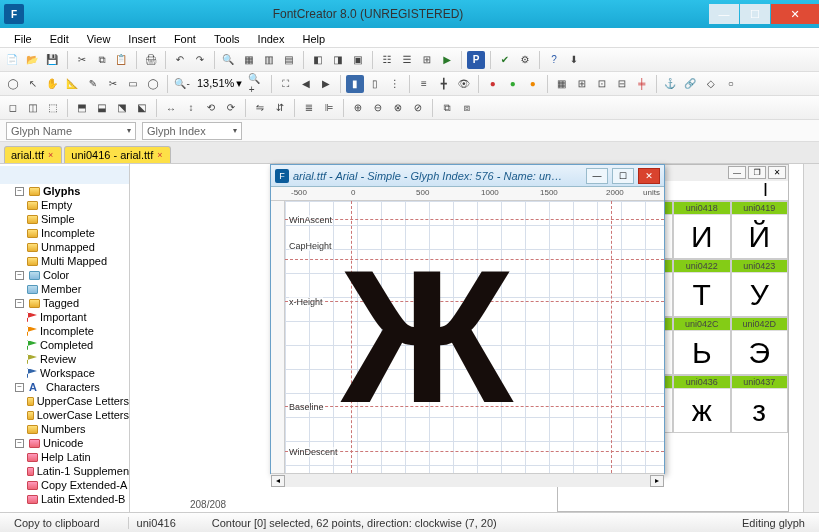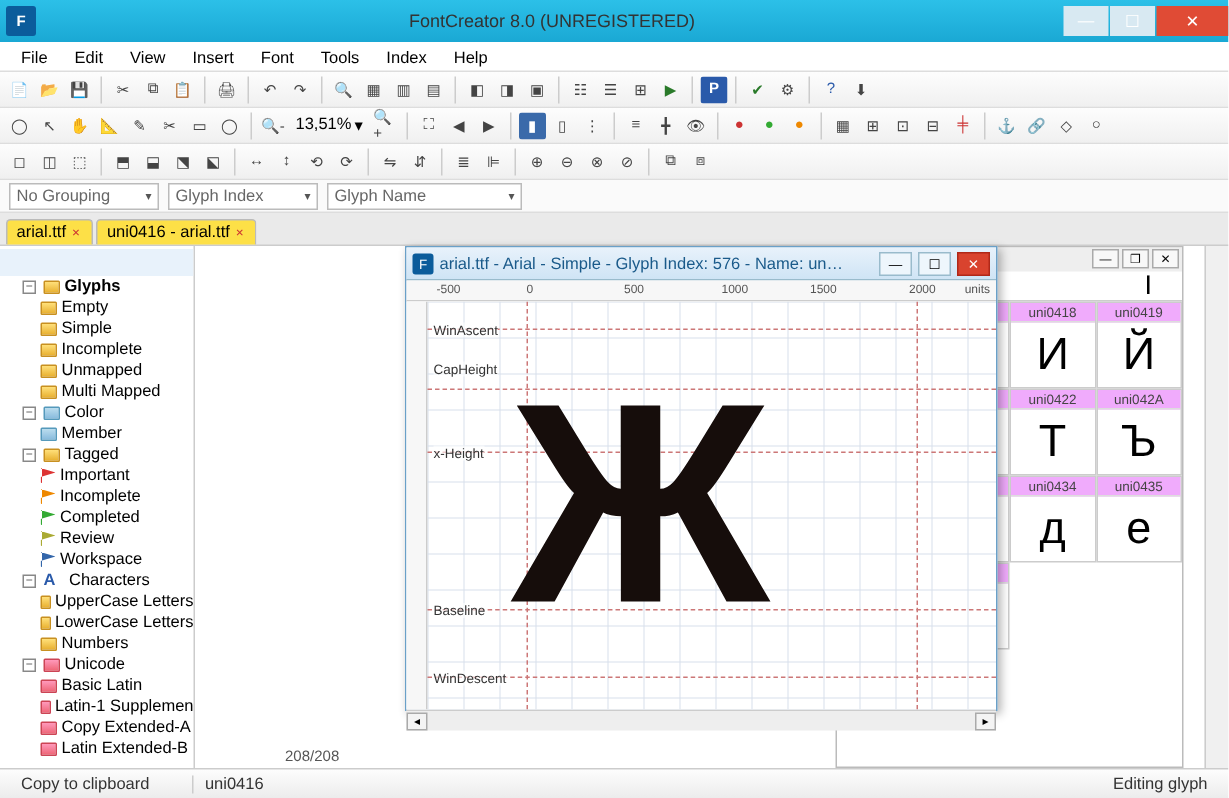--- a/index.html
+++ b/index.html
@@ -34,26 +34,26 @@
 .ficon.blue { background:linear-gradient(#bde,#8bd);border-color:#59b;}
 .ficon.red { background:linear-gradient(#f9b,#e67);border-color:#c45;}
 .ficon.flag { width:10px;height:10px;background:#d33;border:none;clip-path:polygon(0 0,100% 30%,0 60%,0 100%,10% 100%,10% 0);}
 .exp { width:9px;height:9px;border:1px solid #888;display:inline-flex;align-items:center;justify-content:center;font-size:8px;line-height:1;margin-right:2px;color:#555;background:#fff;}
 .main { flex:1; position:relative; background:#fff; }
 .glyphpanel { position:absolute; right:30px; top:0; width:232px; height:100%; background:#fff; border:1px solid #bbb; }
 .gp-head { height:16px; background:#eee; display:flex; justify-content:flex-end; gap:2px; padding:1px 2px;}
 .gp-head .mini { width:18px;height:13px;border:1px solid #aaa;background:#f8f8f8;font-size:8px;display:flex;align-items:center;justify-content:center;}
 .glgrid { display:grid; grid-template-columns:repeat(4,1fr); }
 .gcell { border:1px solid #ccc; height:58px; display:flex;flex-direction:column;align-items:center; }
-.gcell .lbl { font-size:9px; color:#444; background:#f0abfc; width:100%; text-align:center; border-bottom:1px solid #ddd; padding:1px 0;}
+.gcell .lbl { font-size:9px; color:#444; background:#84cc16; width:100%; text-align:center; border-bottom:1px solid #ddd; padding:1px 0;}
 .gcell.sel .lbl { background:#bcd7ef; }
 .gcell .ch { flex:1; display:flex;align-items:center;justify-content:center; font-family:Arial; font-size:30px; }
 .editor { position:absolute; left:140px; top:0; width:395px; height:310px; background:#fff; border:1px solid #6aa0c8; box-shadow:2px 2px 6px rgba(0,0,0,.3); }
 .editor .ehead { height:22px; background:linear-gradient(#e8f2fb,#cfe4f5); display:flex;align-items:center; padding:0 4px; gap:4px; border-bottom:1px solid #9bc;}
-.editor .etitle { flex:1; font-size:11px; color:#1a5a8a; white-space:nowrap; overflow:hidden; text-overflow:ellipsis;}
+.editor .etitle { flex:1; font-size:11px; color:#1a5a8a; white-space:nowrap; overflow:hidden; text-overflow:ellipsis;font-style:italic;}
 .editor .ewbtn { width:22px;height:16px;border:1px solid #9bc;background:#eef6fc;font-size:9px;display:flex;align-items:center;justify-content:center;}
 .editor .ewbtn.close { background:#d9432e;color:#fff;border-color:#b02818;}
 .canvas { position:relative; height:calc(100% - 22px - 14px); background:#fff; overflow:hidden;}
 .ruler-h { height:14px; background:#f7f7f7; border-bottom:1px solid #ccc; position:relative; font-size:8px; color:#555;}
 .ruler-h span { position:absolute; top:1px; }
 .ruler-v { position:absolute; left:0; top:0; bottom:0; width:14px; background:#f7f7f7; border-right:1px solid #ccc;}
 .grid { position:absolute; left:14px; right:0; top:0; bottom:0; background-image:
   linear-gradient(#d6deea 1px,transparent 1px),
   linear-gradient(90deg,#d6deea 1px,transparent 1px);
   background-size:24px 24px;}
@@ -196,23 +196,22 @@
   <div class="tbtn">⊕</div>
   <div class="tbtn">⊖</div>
   <div class="tbtn">⊗</div>
   <div class="tbtn">⊘</div>
   <div class="sep"></div>
   <div class="tbtn">⧉</div>
   <div class="tbtn">⧈</div>
 </div>
 
 <div class="filterbar">
-  <div class="combo">No Grouping</div>
+  <div class="combo" style="min-width:130px">Glyph Name</div>
   <div class="combo">Glyph Index</div>
-  <div class="combo" style="min-width:130px">Glyph Name</div>
 </div>
 
 <div class="tabbar">
   <div class="tab">
     <span>arial.ttf</span>
     <span class="x">×</span>
   </div>
   <div class="tab">
     <span>uni0416 - arial.ttf</span>
     <span class="x">×</span>
@@ -306,21 +305,21 @@
             </li>
         </ul>
         <li>
             <span class="exp">−</span>
             <span class="ficon red"></span>
             <span>Unicode</span>
           </li>
         <ul>
           <li>
               <span class="ficon red"></span>
-              <span>Basic Latin</span>
+              <span>Help Latin</span>
             </li>
           <li>
               <span class="ficon red"></span>
               <span>Latin-1 Supplemen</span>
             </li>
           <li>
               <span class="ficon red"></span>
               <span>Copy Extended-A</span>
             </li>
           <li>
@@ -364,26 +363,34 @@
           </div>
           <div class="gcell">
             <div class="lbl">uni0421</div>
             <div class="ch">С</div>
           </div>
           <div class="gcell">
             <div class="lbl">uni0422</div>
             <div class="ch">Т</div>
           </div>
           <div class="gcell">
+            <div class="lbl">uni0423</div>
+            <div class="ch">У</div>
+          </div>
+          <div class="gcell">
             <div class="lbl">uni042A</div>
             <div class="ch">Ъ</div>
           </div>
           <div class="gcell">
             <div class="lbl">uni042B</div>
             <div class="ch">Ы</div>
+          </div>
+          <div class="gcell">
+            <div class="lbl">uni042C</div>
+            <div class="ch">Ь</div>
           </div>
           <div class="gcell">
             <div class="lbl">uni042D</div>
             <div class="ch">Э</div>
           </div>
           <div class="gcell">
             <div class="lbl">uni0434</div>
             <div class="ch">д</div>
           </div>
           <div class="gcell">
@@ -443,15 +450,16 @@
     </div>
 
     <div style="position:absolute;left:60px;bottom:2px;font-size:10px;color:#555">208/208</div>
     <div class="vscroll-main"></div>
   </div>
 </div>
 
 <div class="statusbar">
   <div class="cell">Copy to clipboard</div>
   <div class="cell" style="border-left:1px solid #ccc">uni0416</div>
+  <div class="cell">Contour [0] selected, 62 points, direction: clockwise (7, 20)</div>
   <div class="spacer"></div>
   <div class="cell">Editing glyph</div>
 </div>
 
 </body></html>

